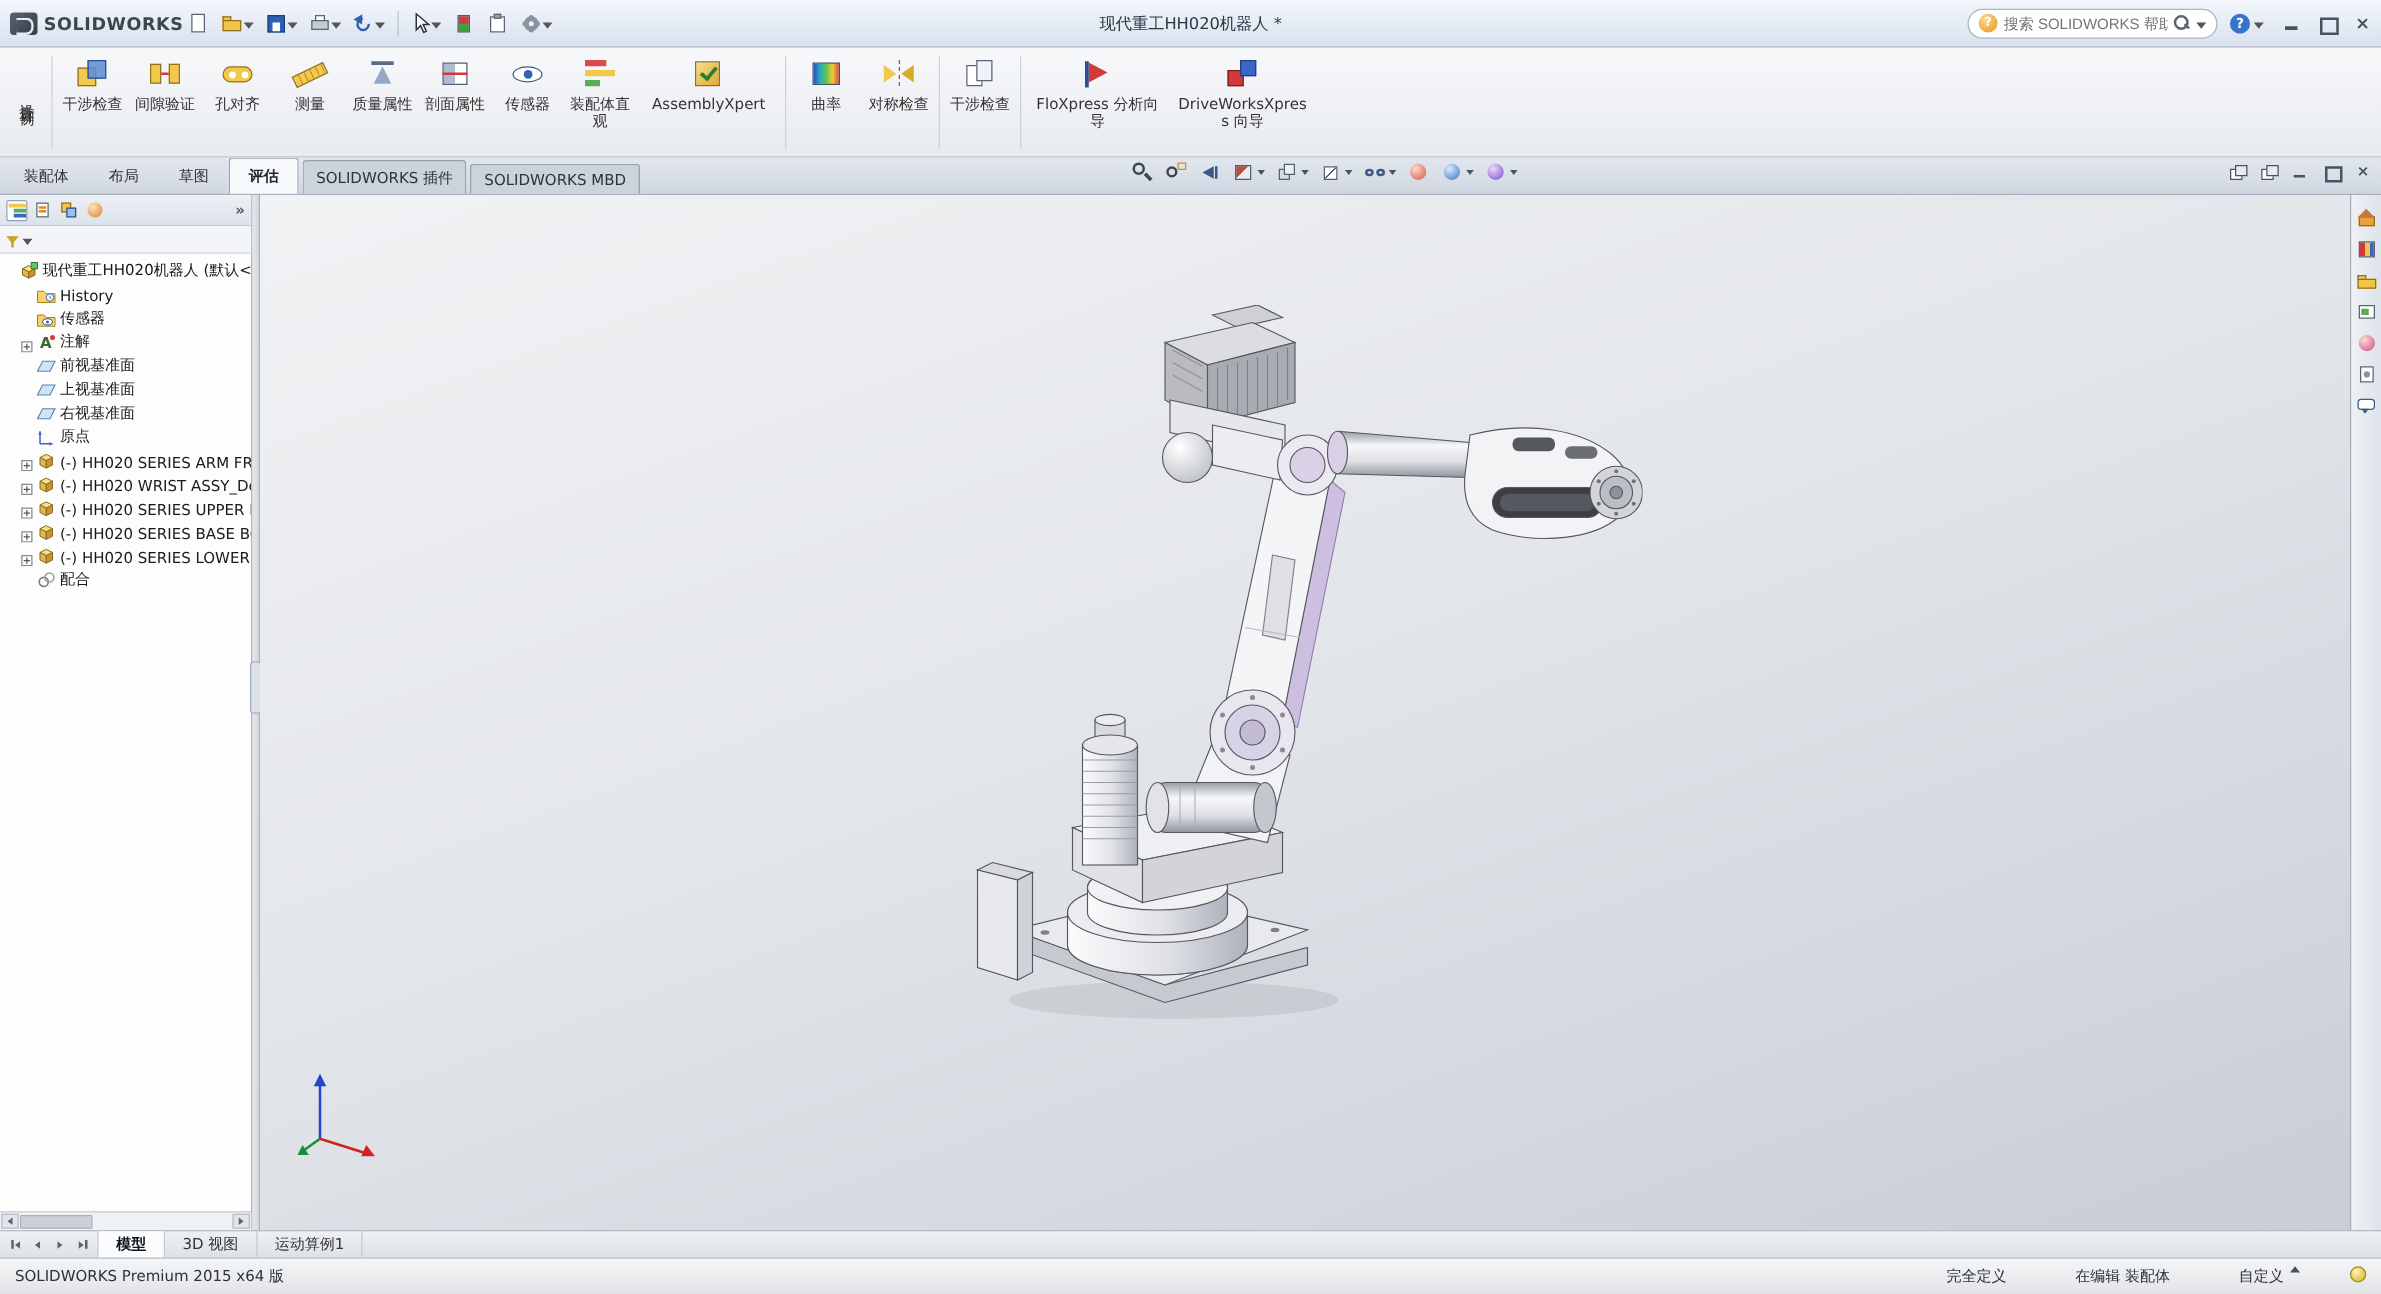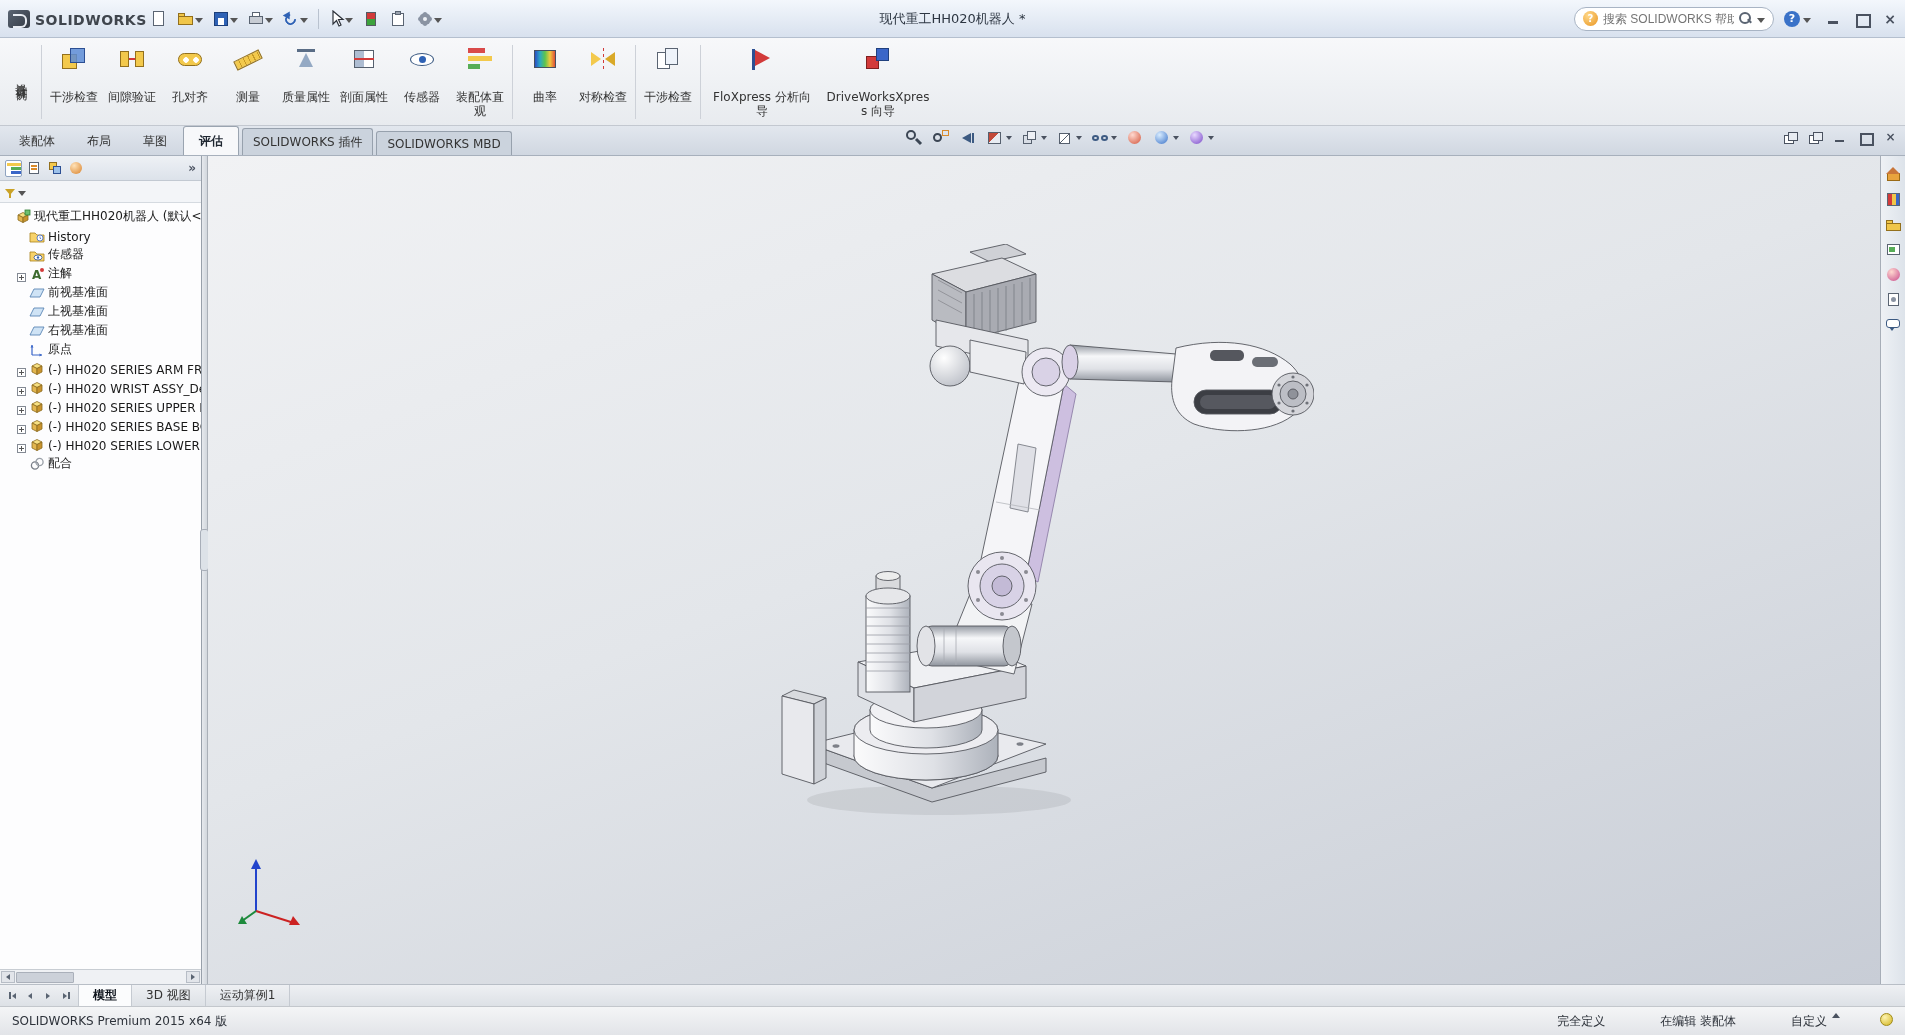--- a/index.html
+++ b/index.html
@@ -29,21 +29,21 @@
   .win-ctrls{display:flex;align-items:center;gap:14px;margin-left:6px}
   .wc{width:14px;height:12px;position:relative}
   .wc-min::before{content:"";position:absolute;left:1px;bottom:1px;width:10px;height:3px;background:#4a5260}
   .wc-max::before{content:"";position:absolute;left:1px;top:1px;width:11px;height:10px;border:2px solid #4a5260}
   .wc-close{color:#4a5260;font-weight:bold;font-size:14px;line-height:12px;text-align:center}
 
   
   .ribbon{height:88px;flex:none;background:linear-gradient(#f7f8fa,#e8ebef);border-bottom:1px solid #c3c8d0;display:flex;align-items:stretch;padding:3px 4px 2px 4px}
   .rib-sep{width:1px;background:#cdd1d8;margin:4px 3px;flex:none}
   .rib-btn{flex:none;display:flex;flex-direction:column;align-items:center;padding:3px 5px 0 5px;border-radius:3px}
-  .rib-btn .lbl{width:48px;text-align:center;font-size:12px;line-height:1.18;color:#333;margin-top:16px;overflow-wrap:break-word}
+  .rib-btn .lbl{width:48px;text-align:center;font-size:12px;line-height:1.18;color:#333;margin-top:2px;overflow-wrap:break-word}
   .rib-btn.wide .lbl{width:106px}
   .rib-btn.vertical{width:34px;justify-content:center;padding:4px 2px}
   .vlbl{writing-mode:vertical-rl;text-orientation:upright;font-size:12px;color:#333;letter-spacing:2px}
   .caret-down{width:0;height:0;border-left:4px solid transparent;border-right:4px solid transparent;border-top:5px solid #555;margin-top:4px}
 
   .ri{width:30px;height:30px;position:relative;flex:none}
   .ri::before,.ri::after{content:"";position:absolute;box-sizing:border-box}
   .ri-interference::before{left:3px;top:10px;width:15px;height:15px;background:#f3c94c;border:1px solid #93701d}
   .ri-interference::after{left:11px;top:4px;width:15px;height:15px;background:rgba(92,140,214,.85);border:1px solid #2c4f93}
   .ri-clearance{background:linear-gradient(#d23a3a,#d23a3a) 50% 50%/8px 2px no-repeat}
@@ -295,20 +295,24 @@
         <span class="lbl">剖面属性</span>
       </div>
     <div class="rib-btn">
         <span class="ri ri-sensor"></span>
         <span class="lbl">传感器</span>
       </div>
     <div class="rib-btn">
         <span class="ri ri-assyvis"></span>
         <span class="lbl">装配体直观</span>
       </div>
+    <div class="rib-btn wide">
+        <span class="ri ri-assyxpert"></span>
+        <span class="lbl">AssemblyXpert</span>
+      </div>
     <div class="rib-sep"></div>
     <div class="rib-btn">
         <span class="ri ri-curvature"></span>
         <span class="lbl">曲率</span>
       </div>
     <div class="rib-btn">
         <span class="ri ri-symmetry"></span>
         <span class="lbl">对称检查</span>
       </div>
     <div class="rib-sep"></div>

